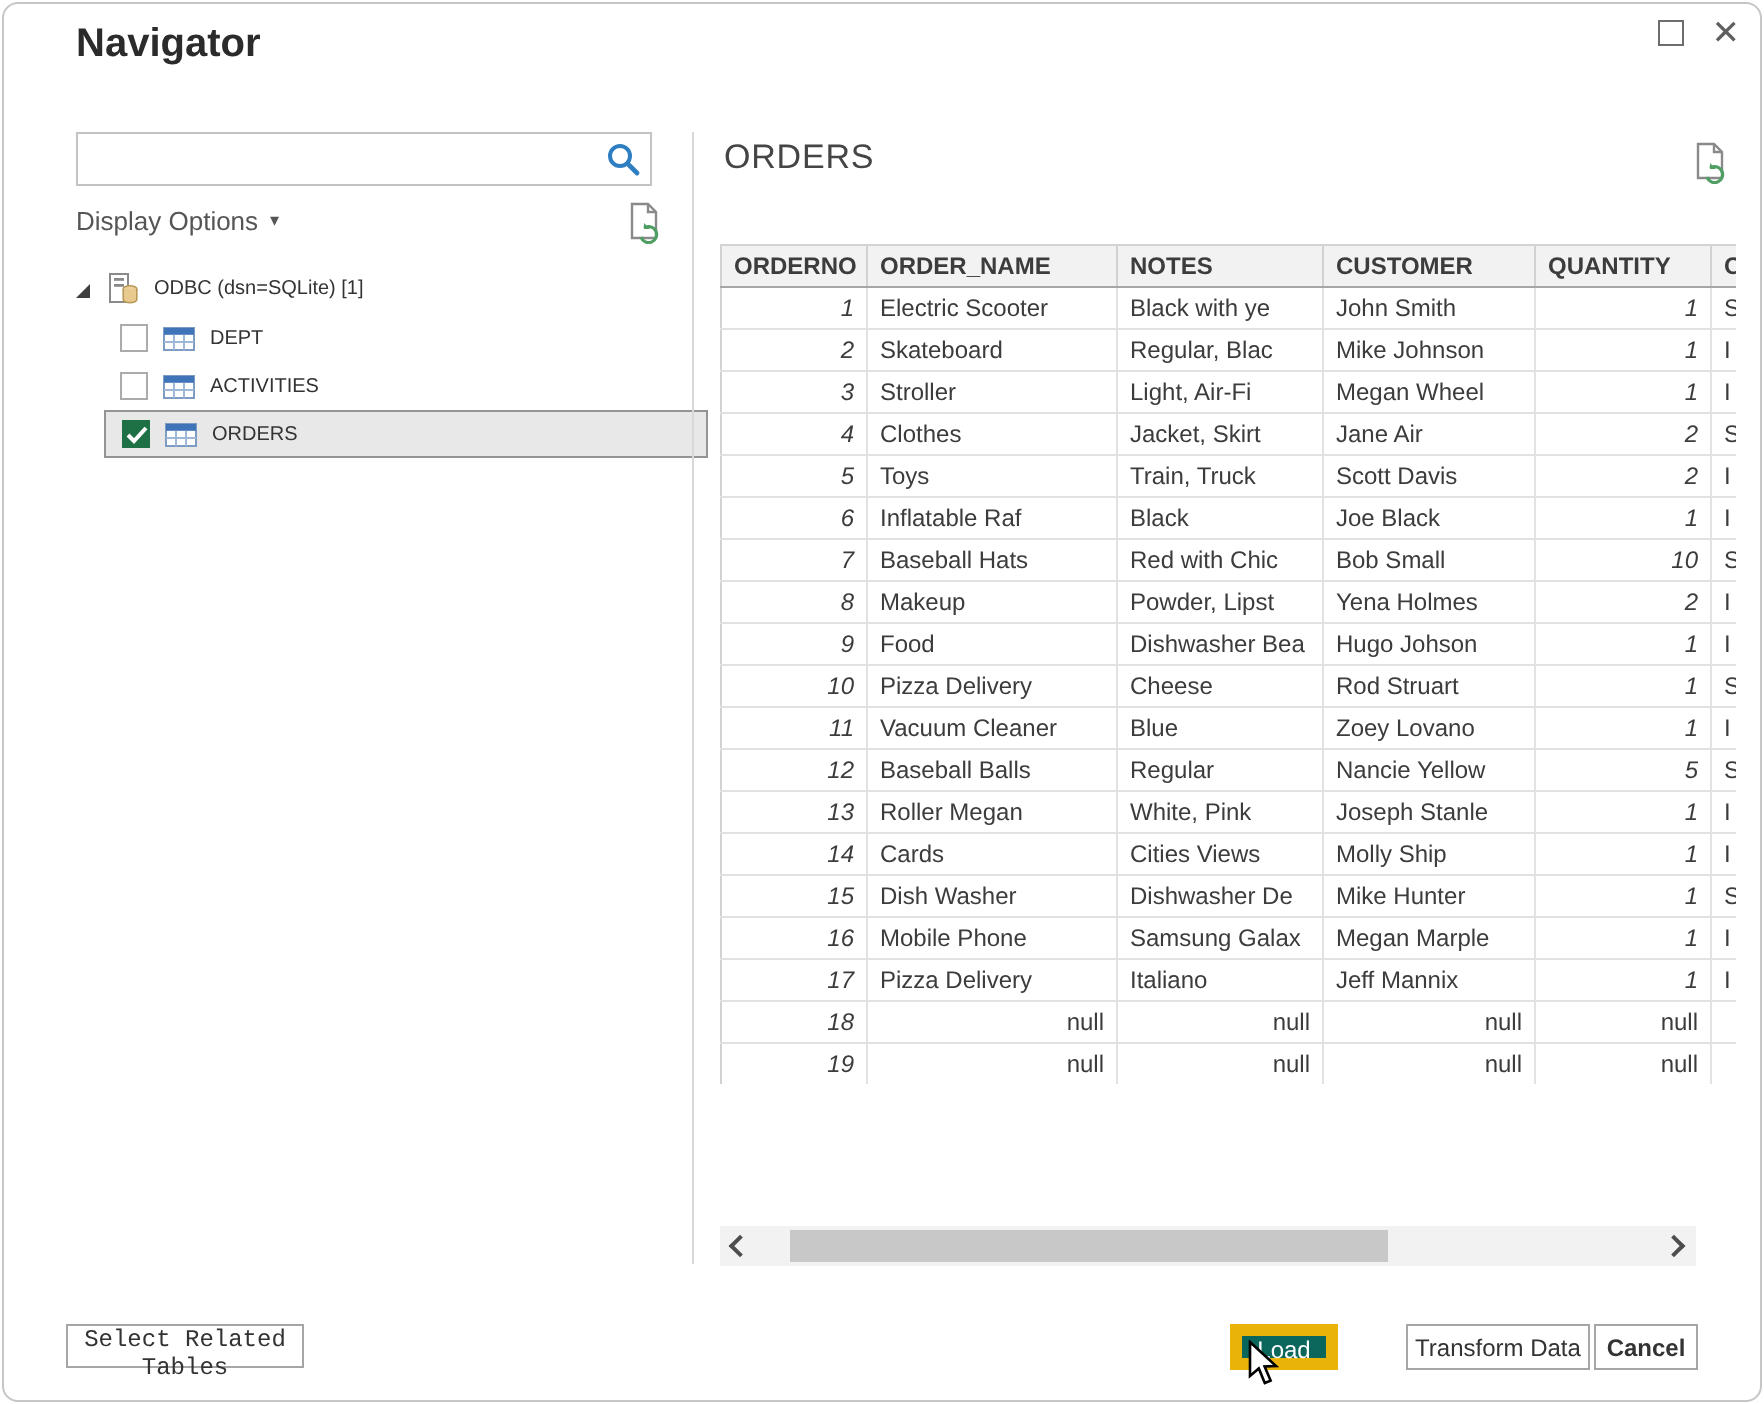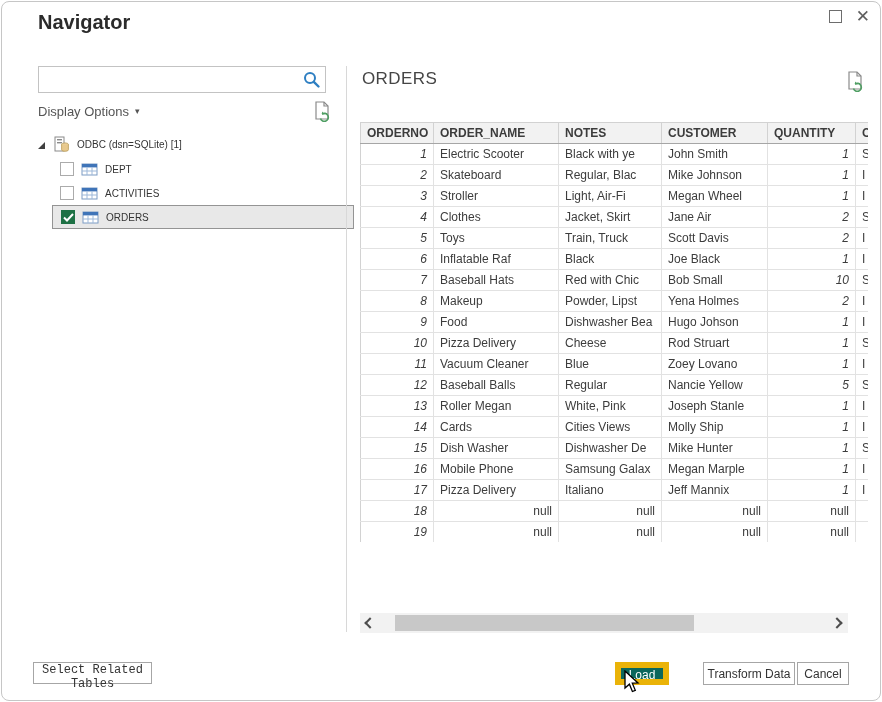--- a/index.html
+++ b/index.html
@@ -64,21 +64,21 @@
   .chev.left  { left:6px; transform:rotate(45deg); }
   .chev.right { left:3px; transform:rotate(225deg); }
   .h-thumb { position:absolute; left:35px; top:2px; width:299px; height:16px; background:#c8c8c8; }
 
   
   .btn { position:absolute; height:23px; background:#fff; border:1px solid #a6a6a6; font-size:12px;
          color:#333; font-family:"Liberation Sans", sans-serif; cursor:pointer; }
   .btn-select-related { left:31px; top:660px; width:119px; height:22px;font-family:Liberation Mono, monospace; }
   .btn-load { left:613px; top:660px; width:54px; color:#fff; border:6px solid #eab308; }
   .btn-transform { left:686px; top:660px; width:92px;margin-left:15px; }
-  .btn-cancel { left:795px; top:660px; width:52px; }
+  .btn-cancel { left:795px; top:660px; width:52px;font-weight:bold; }
 
   .cursor-svg { position:absolute; left:621px; top:668px; pointer-events:none; }
 </style>
 </head>
 <body>
 
 <div class="dialog">
 
   <div class="titlebar-btns">
     <span class="max-btn"></span>

